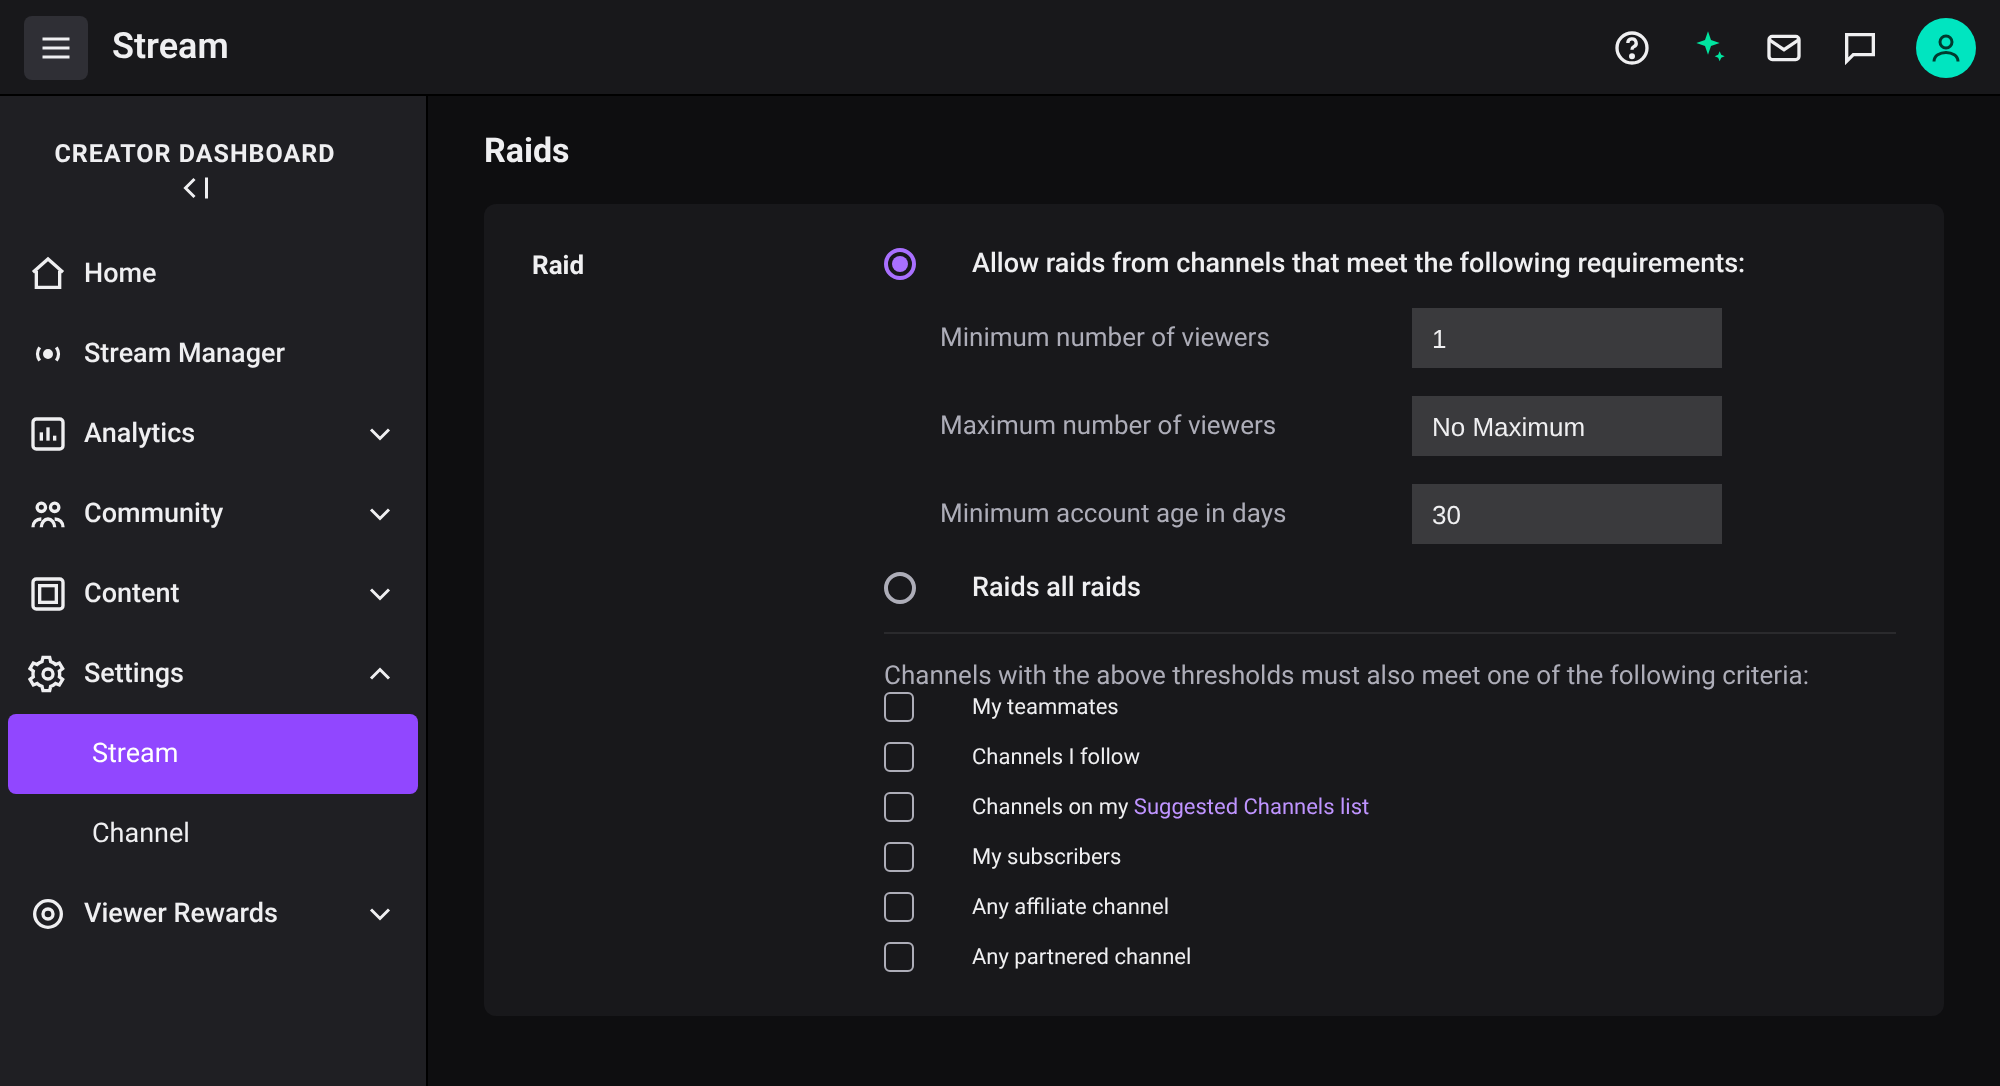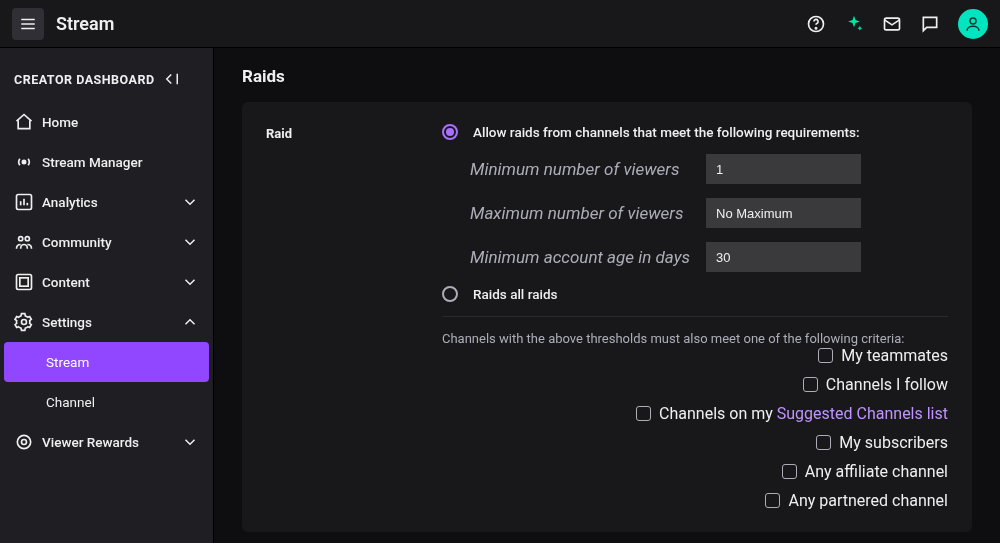--- a/index.html
+++ b/index.html
@@ -64,20 +64,21 @@
   .sidebar{
     width:214px;
     background:var(--panel2);
     border-right:1px solid #000;
     padding-top:14px;
     overflow:hidden;
   }
   .sb-header{
     display:flex;align-items:center;justify-content:space-between;
     padding:8px 32px 14px 14px;
+    flex-direction:column;
   }
   .sb-title{font-weight:700;font-size:12.5px;letter-spacing:0.5px;}
   .collapse-icon{width:18px;height:18px;color:var(--text);}
   .nav{list-style:none;padding:0;margin:0;}
   .nav-item{
     display:flex;align-items:center;
     padding:0 14px;height:40px;
     gap:8px;
     font-size:13.5px;
     font-weight:500;
@@ -113,47 +114,47 @@
     padding:22px 24px;
   }
   .row{display:flex;}
   .row-label{
     width:176px;
     font-size:13px;font-weight:700;
     padding-top:2px;
   }
   .row-body{flex:1;}
   .radio-row{
-    display:flex;align-items:center;gap:15px;
+    display:flex;align-items:center;gap:28px;
     font-size:13.5px; font-weight:500;
     margin-bottom:14px;
   }
   .radio{
     width:16px;height:16px;border-radius:50%;
     border:2px solid var(--muted);position:relative; flex:0 0 16px;
   }
   .radio.selected{border-color:#a970ff;}
   .radio.selected::after{
     content:"";position:absolute;inset:2px;border-radius:50%;background:#a970ff;
   }
   .field-row{
     display:flex;align-items:center;
     margin: 0 0 14px 28px;
   }
-  .field-label{color:var(--muted);font-size:17px;flex:0 0 236px;font-style:italic;}
+  .field-label{color:var(--muted);font-size:13px;flex:0 0 236px;}
   .field-input{
     background:var(--input);color:var(--text);
     border:none;border-radius:0;
     height:30px;padding:0 10px;width:155px;
     font-size:13px;
   }
   hr.sep{border:none;border-top:1px solid var(--border);margin:8px 0 14px 0;}
   .criteria-text{color:var(--muted);font-size:13px;}
   .checks{display:flex;flex-direction:column;gap:10px;}
-  .check-row{display:flex;align-items:center;gap:8px;font-size:16px;justify-content:flex-end;}
+  .check-row{display:flex;align-items:center;gap:29px;font-size:11px;}
   .checkbox{
     width:15px;height:15px;border:1.5px solid var(--muted);border-radius:3px;flex:0 0 15px;
   }
   .link{color:var(--purple-light);}
   svg{display:block;}
 </style>
 </head>
 <body>
 
 <div class="topbar">

